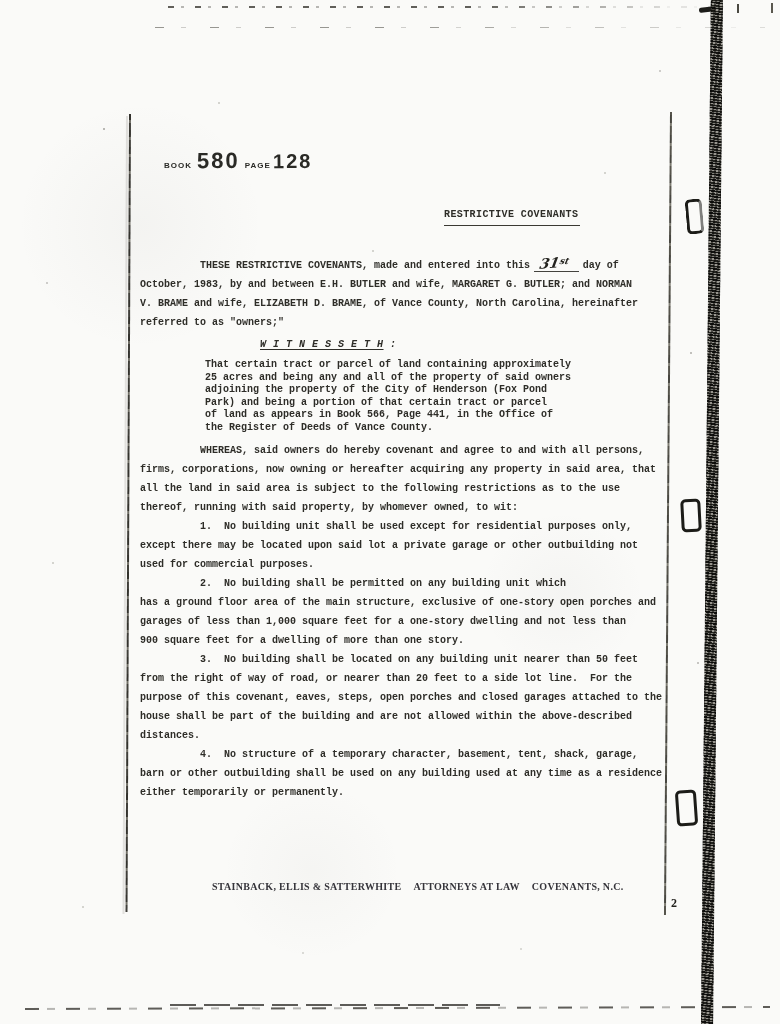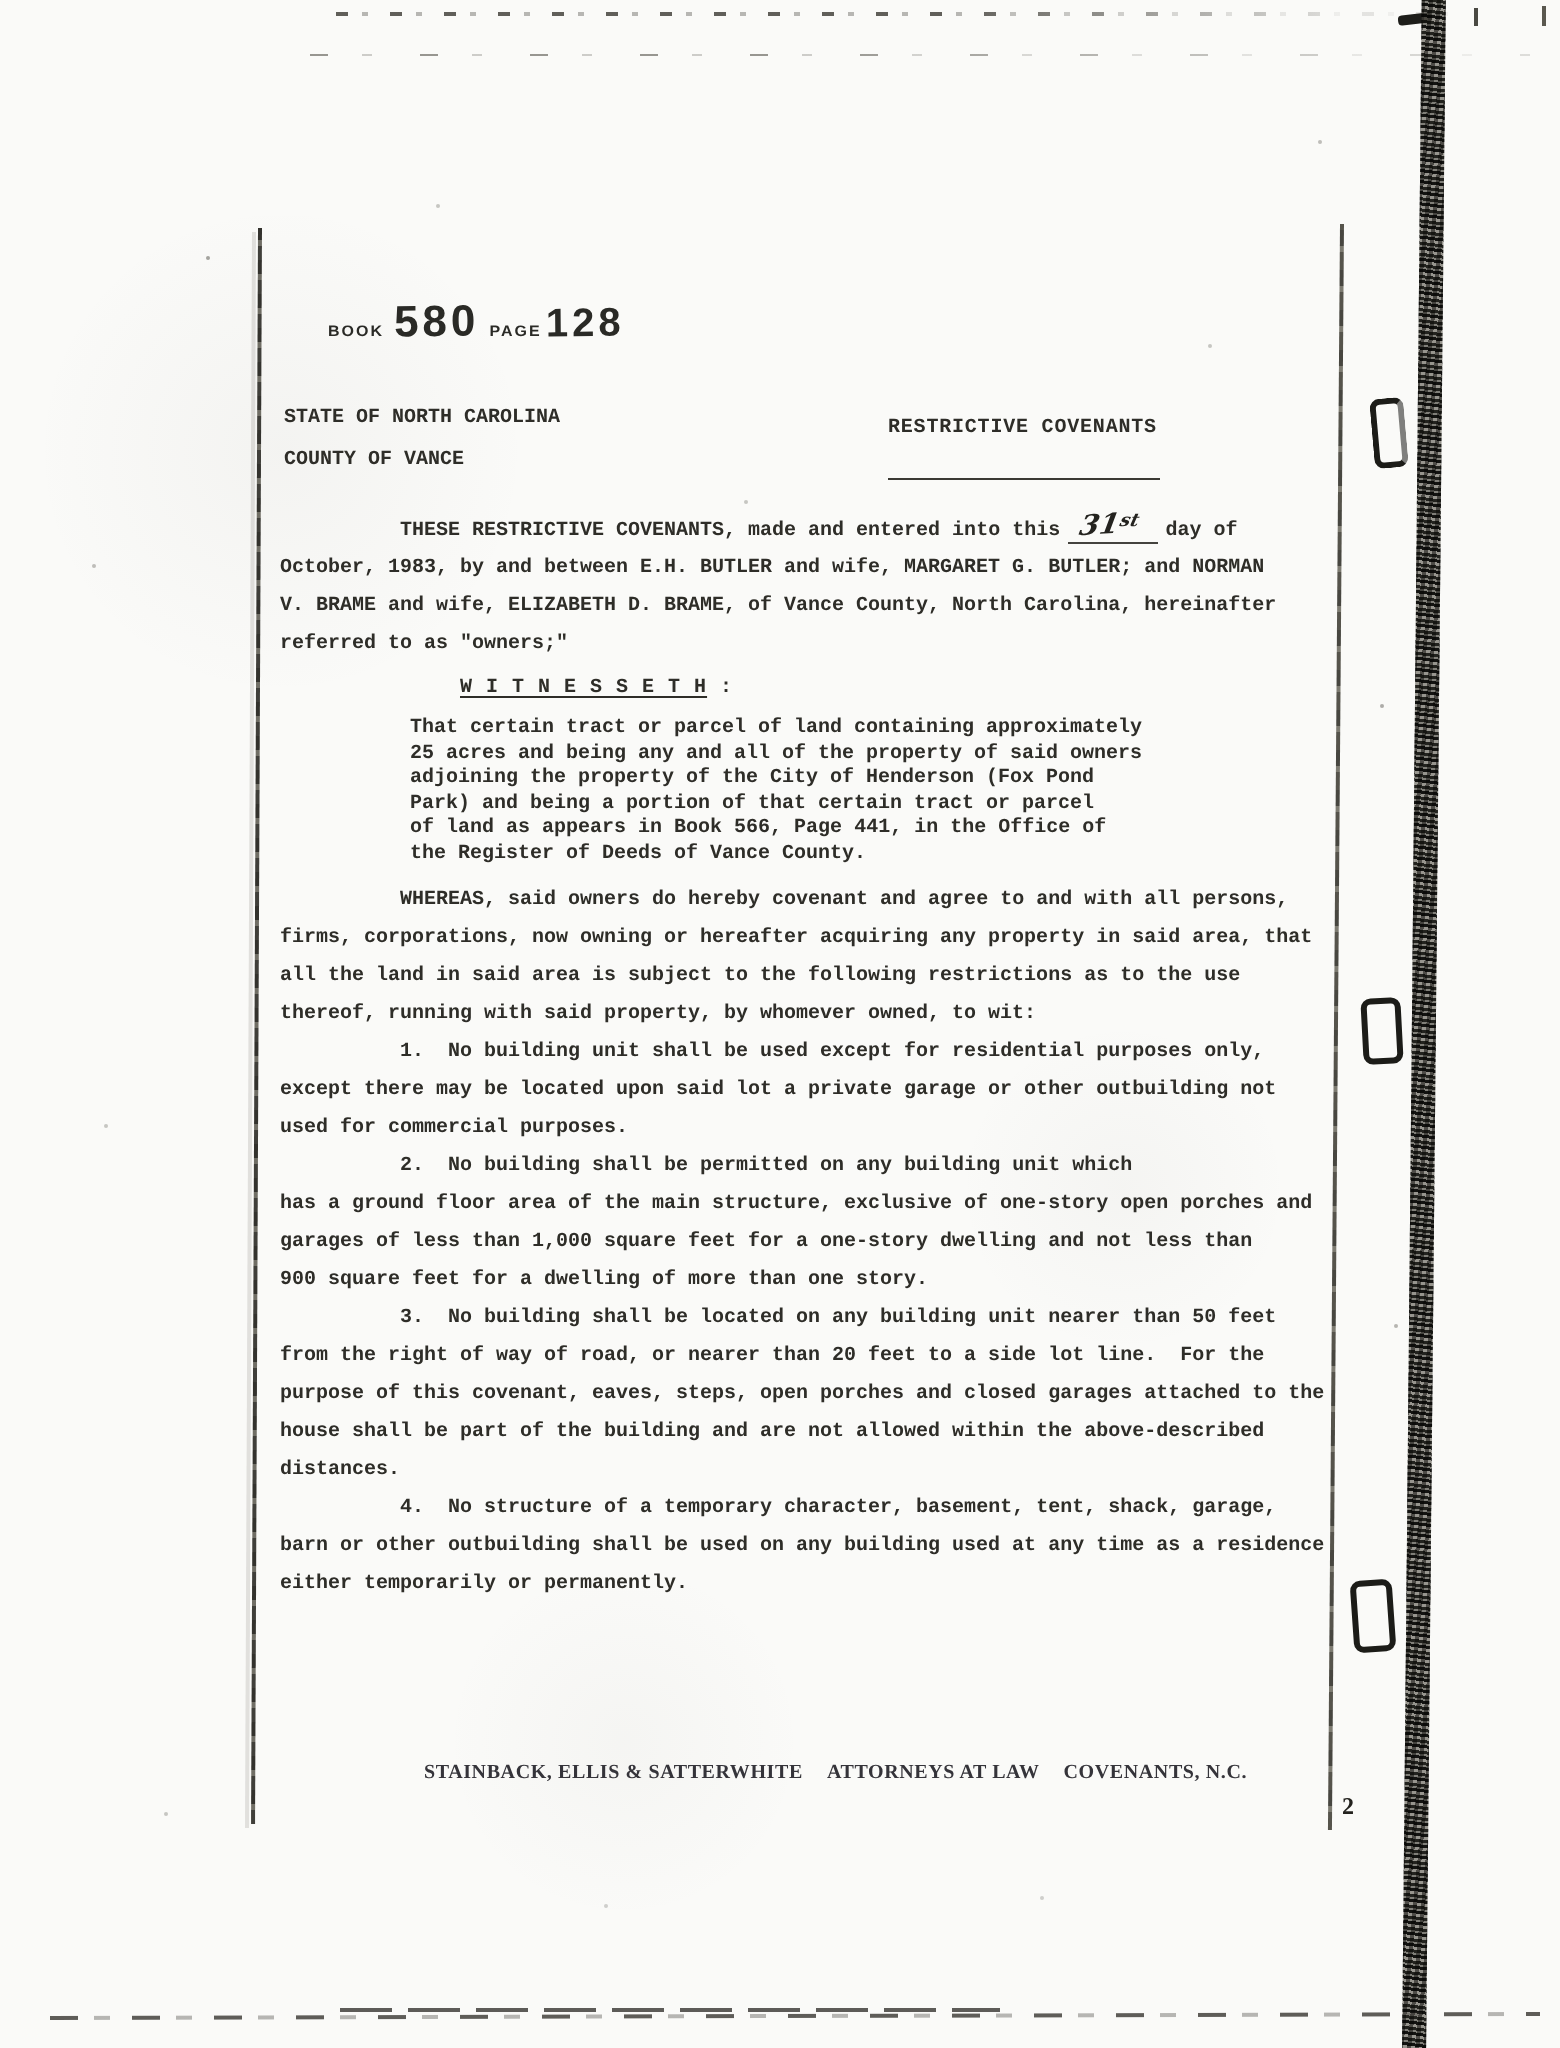--- a/index.html
+++ b/index.html
@@ -79,27 +79,27 @@
   
   .stamp { position:absolute; left:164px; top:148px; display:flex; align-items:baseline; gap:5px; color:#2a2a26; }
   .stamp .lbl { font-family:"Liberation Sans","DejaVu Sans",sans-serif; font-size:8px; font-weight:700; letter-spacing:1px; transform:scaleY(.95); }
   .stamp .num { font-family:Liberation Sans, sans-serif; font-size:22px; font-weight:700; letter-spacing:2px; transform:rotate(-.6deg); }
   .stamp .num.pg { font-size:20px; margin-left:-3px; }
 
   
   .addr { position:absolute; left:142px; top:199px; font-size:10px; font-weight:700; line-height:21px; white-space:pre; }
   .doc-title {
     position:absolute; left:444px; top:209px; font-size:10px; font-weight:700;
-    letter-spacing:.4px; border-bottom:1.5px solid #3a3933; padding:0 2px 19px 0; white-space:pre;
+    letter-spacing:.4px; border-bottom:1.5px solid #3a3933; padding:0 2px 5px 0; white-space:pre;
   }
 
   
   .text-col { position:absolute; left:140px; top:256px; width:540px; font-size:10px; line-height:19px; font-weight:700; }
   .tw { white-space:pre-wrap; }
-  .witnesseth { margin:3px 0 2px 90px; letter-spacing:.5px; }
+  .witnesseth { margin:3px 0 2px 120px; letter-spacing:.5px;font-style:italic; }
   .witnesseth .u { text-decoration:underline; text-underline-offset:2px; }
   .description { margin:5px 0 7px 65px; line-height:12.5px; width:400px; }
   .u-ref { text-underline-offset:2px; }
 
   .blank { display:inline-block; border-bottom:1.5px solid #44433e; padding:0 10px 0 6px; margin:0 4px; line-height:10px; }
   .hw, .hw-sup {
     font-family:"DejaVu Serif","Liberation Serif",serif; font-style:italic; font-weight:700; color:#24231f;
   }
   .hw { display:inline-block; font-size:14px; transform:skewX(-14deg) rotate(-4deg); }
   .hw-sup { font-size:9px; vertical-align:super; display:inline-block; transform:skewX(-14deg); }
@@ -135,21 +135,20 @@
   <div class="bottom-noise-2"></div>
   <div class="speckles"></div>
 
   <div class="stamp">
       <span class="lbl">BOOK</span>
       <span class="num">580</span>
       <span class="lbl">PAGE</span>
       <span class="num pg">128</span>
     </div>
 
-  <div class="addr"><div>STATE OF NORTH CAROLINA</div><div>COUNTY OF VANCE</div></div>
   <div class="doc-title">RESTRICTIVE COVENANTS</div>
 
   <div class="text-col">
     <p class="tw"><span>          THESE RESTRICTIVE COVENANTS, made and entered into this</span><span class="blank"><span class="hw">31</span><span class="hw-sup">st</span></span><span>day of
 October, 1983, by and between E.H. BUTLER and wife, MARGARET G. BUTLER; and NORMAN
 V. BRAME and wife, ELIZABETH D. BRAME, of Vance County, North Carolina, hereinafter
 referred to as "owners;"</span></p>
 
     <div class="witnesseth"><span class="u">W I T N E S S E T H</span><span> :</span></div>
 

